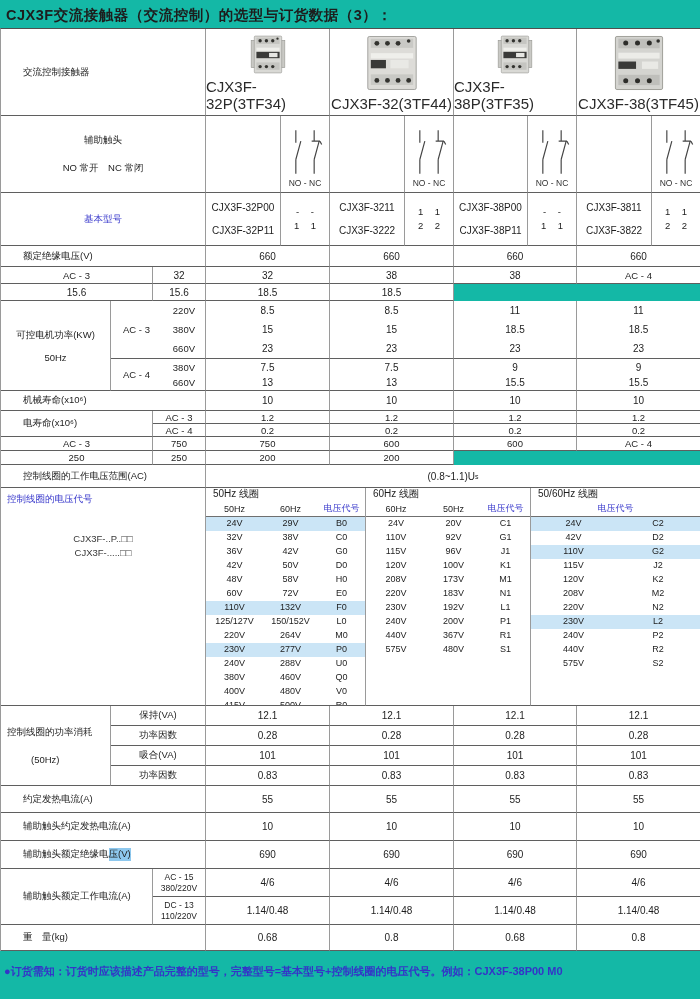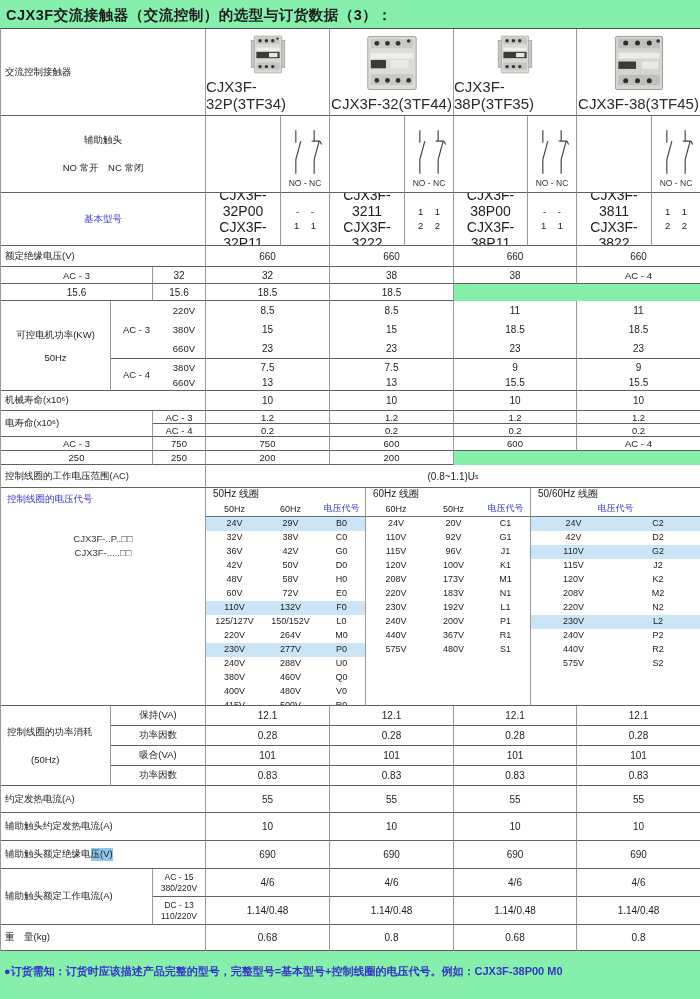--- a/index.html
+++ b/index.html
@@ -1,25 +1,25 @@
 <!DOCTYPE html>
 <html><head>
 <meta charset="utf-8">
 <style>
   html,body{margin:0;padding:0;background:#ffffff;}
   body{width:700px;font-family:"Liberation Sans","DejaVu Sans",sans-serif;color:#1d1d1d;}
-  .page{width:700px;height:999px;background:#86efac;overflow:hidden;}
+  .page{width:700px;height:999px;background:#14b8a6;overflow:hidden;}
 
   .title{height:28px;box-sizing:border-box;padding:6px 0 0 6px;font-size:14.5px;font-weight:bold;letter-spacing:0.5px;}
 
   .tbl{width:700px;box-sizing:border-box;border-top:1px solid #4f4f4f;border-left:1px solid #9a9a9a;}
   .band{display:grid;}
   .c{box-sizing:border-box;border-right:1px solid #9a9a9a;border-bottom:1px solid #5f5f5f;
      display:flex;align-items:center;justify-content:center;font-size:9.5px;overflow:hidden;background:#fff;}
-  .c.left{justify-content:flex-start;padding-left:4px;text-align:center;}
+  .c.left{justify-content:flex-start;padding-left:22px;text-align:center;}
   .c.v{font-size:10px;}
   .pre{white-space:pre-line;text-align:center;}
   .blue{color:#3a3acc;}
 
   .cols-main{grid-template-columns:205px 124px 124px 123px 124px;}
   .cols-sub {grid-template-columns:205px 75px 49px 75px 49px 74px 49px 75px 49px;}
   .cols-l2  {grid-template-columns:152px 53px 124px 124px 123px 124px;}
   .cols-m   {grid-template-columns:110px 95px 124px 124px 123px 124px;}
   .cols-v   {grid-template-columns:205px 160px 165px 170px;}
   .cols-full{grid-template-columns:205px 495px;}
@@ -28,21 +28,21 @@
   .prodcell{flex-direction:column;justify-content:flex-end;padding-bottom:3px;}
   .prodcell svg{margin:6px auto 4px auto;display:block;}
   .prodcap{font-size:15px;color:#2a2a2a;}
 
   
   .auxlabel{flex-direction:column;gap:15px;}
   .auxsym{flex-direction:column;justify-content:flex-end;padding-bottom:4px;}
   .auxcap{font-size:8.5px;color:#333;margin-top:2px;}
 
   
-  .modelcell{font-size:14px;line-height:16px;}
+  .modelcell{font-size:10px;line-height:23px;}
   .countcell{word-spacing:9px;font-size:9.5px;line-height:14px;}
 
   
   .acvolt{justify-content:space-between;padding:0 10px 0 12px;}
   .lh19{line-height:19px;}
   .lh15{line-height:15px;}
 
   
   .vgroup{display:block;padding:0;}
   .vg-head{height:13px;font-size:10px;display:flex;align-items:flex-end;padding-left:7px;box-sizing:border-box;}

